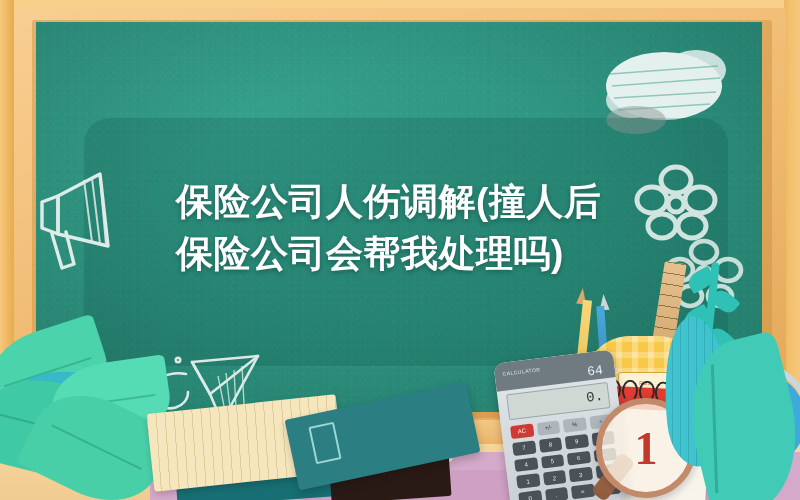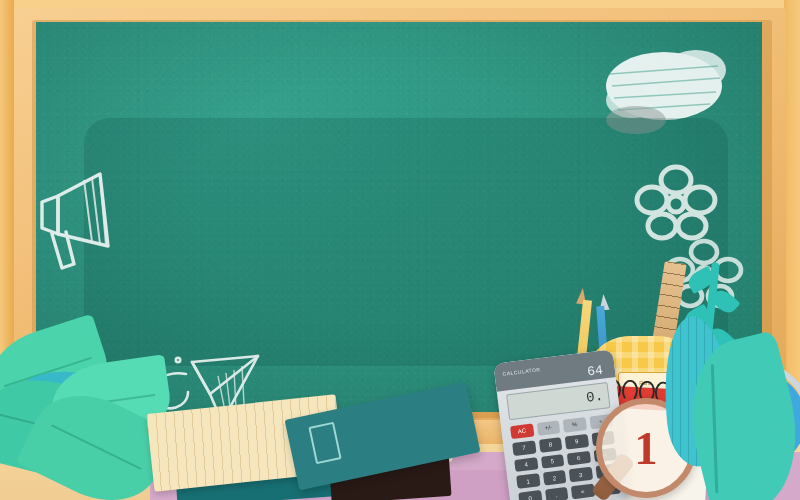--- a/index.html
+++ b/index.html
@@ -536,21 +536,21 @@
       <path d="M66 14 L84 46"></path>
       <path d="M132 8 L84 46"></path>
       <path d="M60 26 C36 22 18 38 30 54 C40 66 62 60 62 44"></path>
       <circle cx="52" cy="12" r="2.2"></circle>
     </g>
     <g stroke="#eef5f2" stroke-width="1.4" opacity="0.8">
       <path d="M92 28 L98 58 M100 25 L104 60 M108 22 L110 60 M116 18 L118 56"></path>
     </g>
   </svg>
 
-  <div class="headline"><br></div>
+  <div class="headline"><span>保险公司人伤调解(撞人后</span><br><span>保险公司会帮我处理吗)</span></div>
 
   <div class="desk-wood"></div>
   <div class="desk-surface"></div>
   <div class="desk-mat"></div>
   <div class="desk-mat2"></div>
 
   <div class="leaf leaf-l1">
       <div class="leaf-shape"></div>
       <div class="leaf-vein"></div>
     </div>

